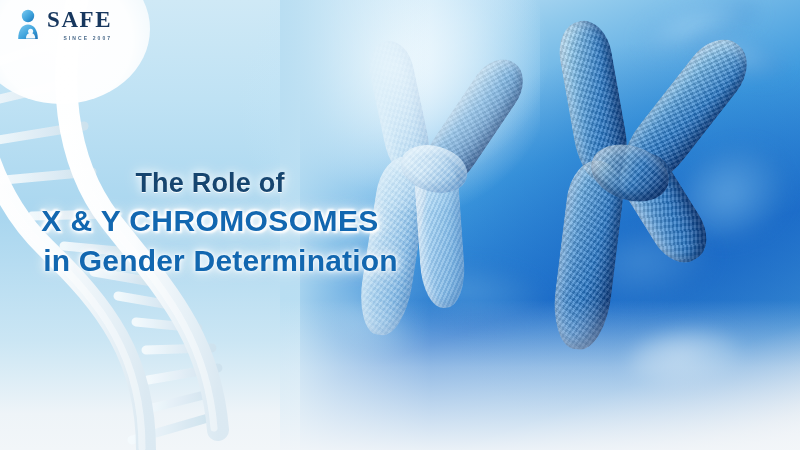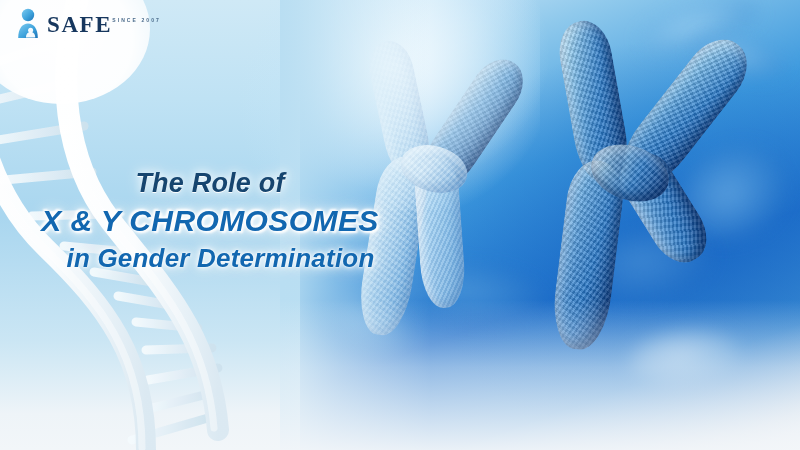--- a/index.html
+++ b/index.html
@@ -60,49 +60,49 @@
 
   
   .logo-blob{
     position:absolute; left:-28px; top:-46px;
     width:178px; height:150px;
     background:radial-gradient(ellipse at 52% 58%, rgba(255,255,255,0.99) 0%, rgba(255,255,255,0.96) 52%, rgba(255,255,255,0.70) 74%, rgba(255,255,255,0) 100%);
     border-radius:50%;
   }
   .logo{ position:absolute; left:16px; top:8px; display:flex; align-items:center; gap:5px; }
   .logo-mark{ width:26px; height:32px; }
-  .logo-text{ display:flex; align-items:flex-start; }
+  .logo-text{ display:flex; flex-direction:column; align-items:flex-end; }
   .logo-word{
     font-family:"Liberation Serif", serif;
     font-size:23px; font-weight:700; letter-spacing:1.6px;
     color:#17375e; line-height:1;
   }
   .logo-since{
     font-family:"Liberation Sans", sans-serif;
     font-size:5px; font-weight:700; letter-spacing:2.1px;
     color:#4a6a8a; margin-top:4px;
   }
 
   
-  .headline{ position:absolute; left:0; top:168px; width:420px; text-align:center;font-style:italic; }
+  .headline{ position:absolute; left:0; top:168px; width:420px; text-align:center; }
   .line1{
     font-size:27px; font-weight:700; color:#16456f;
     letter-spacing:0.2px; line-height:1.18;
     text-shadow:0 0 9px rgba(255,255,255,0.95), 0 0 16px rgba(255,255,255,0.85), 0 1px 0 rgba(255,255,255,0.9);
   }
   .line2{
     font-size:30px; font-weight:700; color:#1267b0;
     letter-spacing:0.4px; line-height:1.18; margin-top:3px;
     text-shadow:
       0 0 2px #fff, 0 0 4px #fff, 0 0 7px rgba(255,255,255,0.98),
       0 0 13px rgba(255,255,255,0.95), 0 0 20px rgba(255,255,255,0.80),
       2px 2px 2px rgba(255,255,255,0.9), -2px -2px 2px rgba(255,255,255,0.9);
   }
   .line3{
-    font-size:26px; font-weight:700; color:#1267b0;
+    font-size:30px; font-weight:700; color:#1267b0;
     letter-spacing:0.2px; line-height:1.2; margin-top:5px;
     text-shadow:
       0 0 2px #fff, 0 0 5px rgba(255,255,255,0.98),
       0 0 11px rgba(255,255,255,0.92), 0 0 18px rgba(255,255,255,0.72);
     margin-left: 21px;
   }
 </style>
 </head>
 <body>
 

